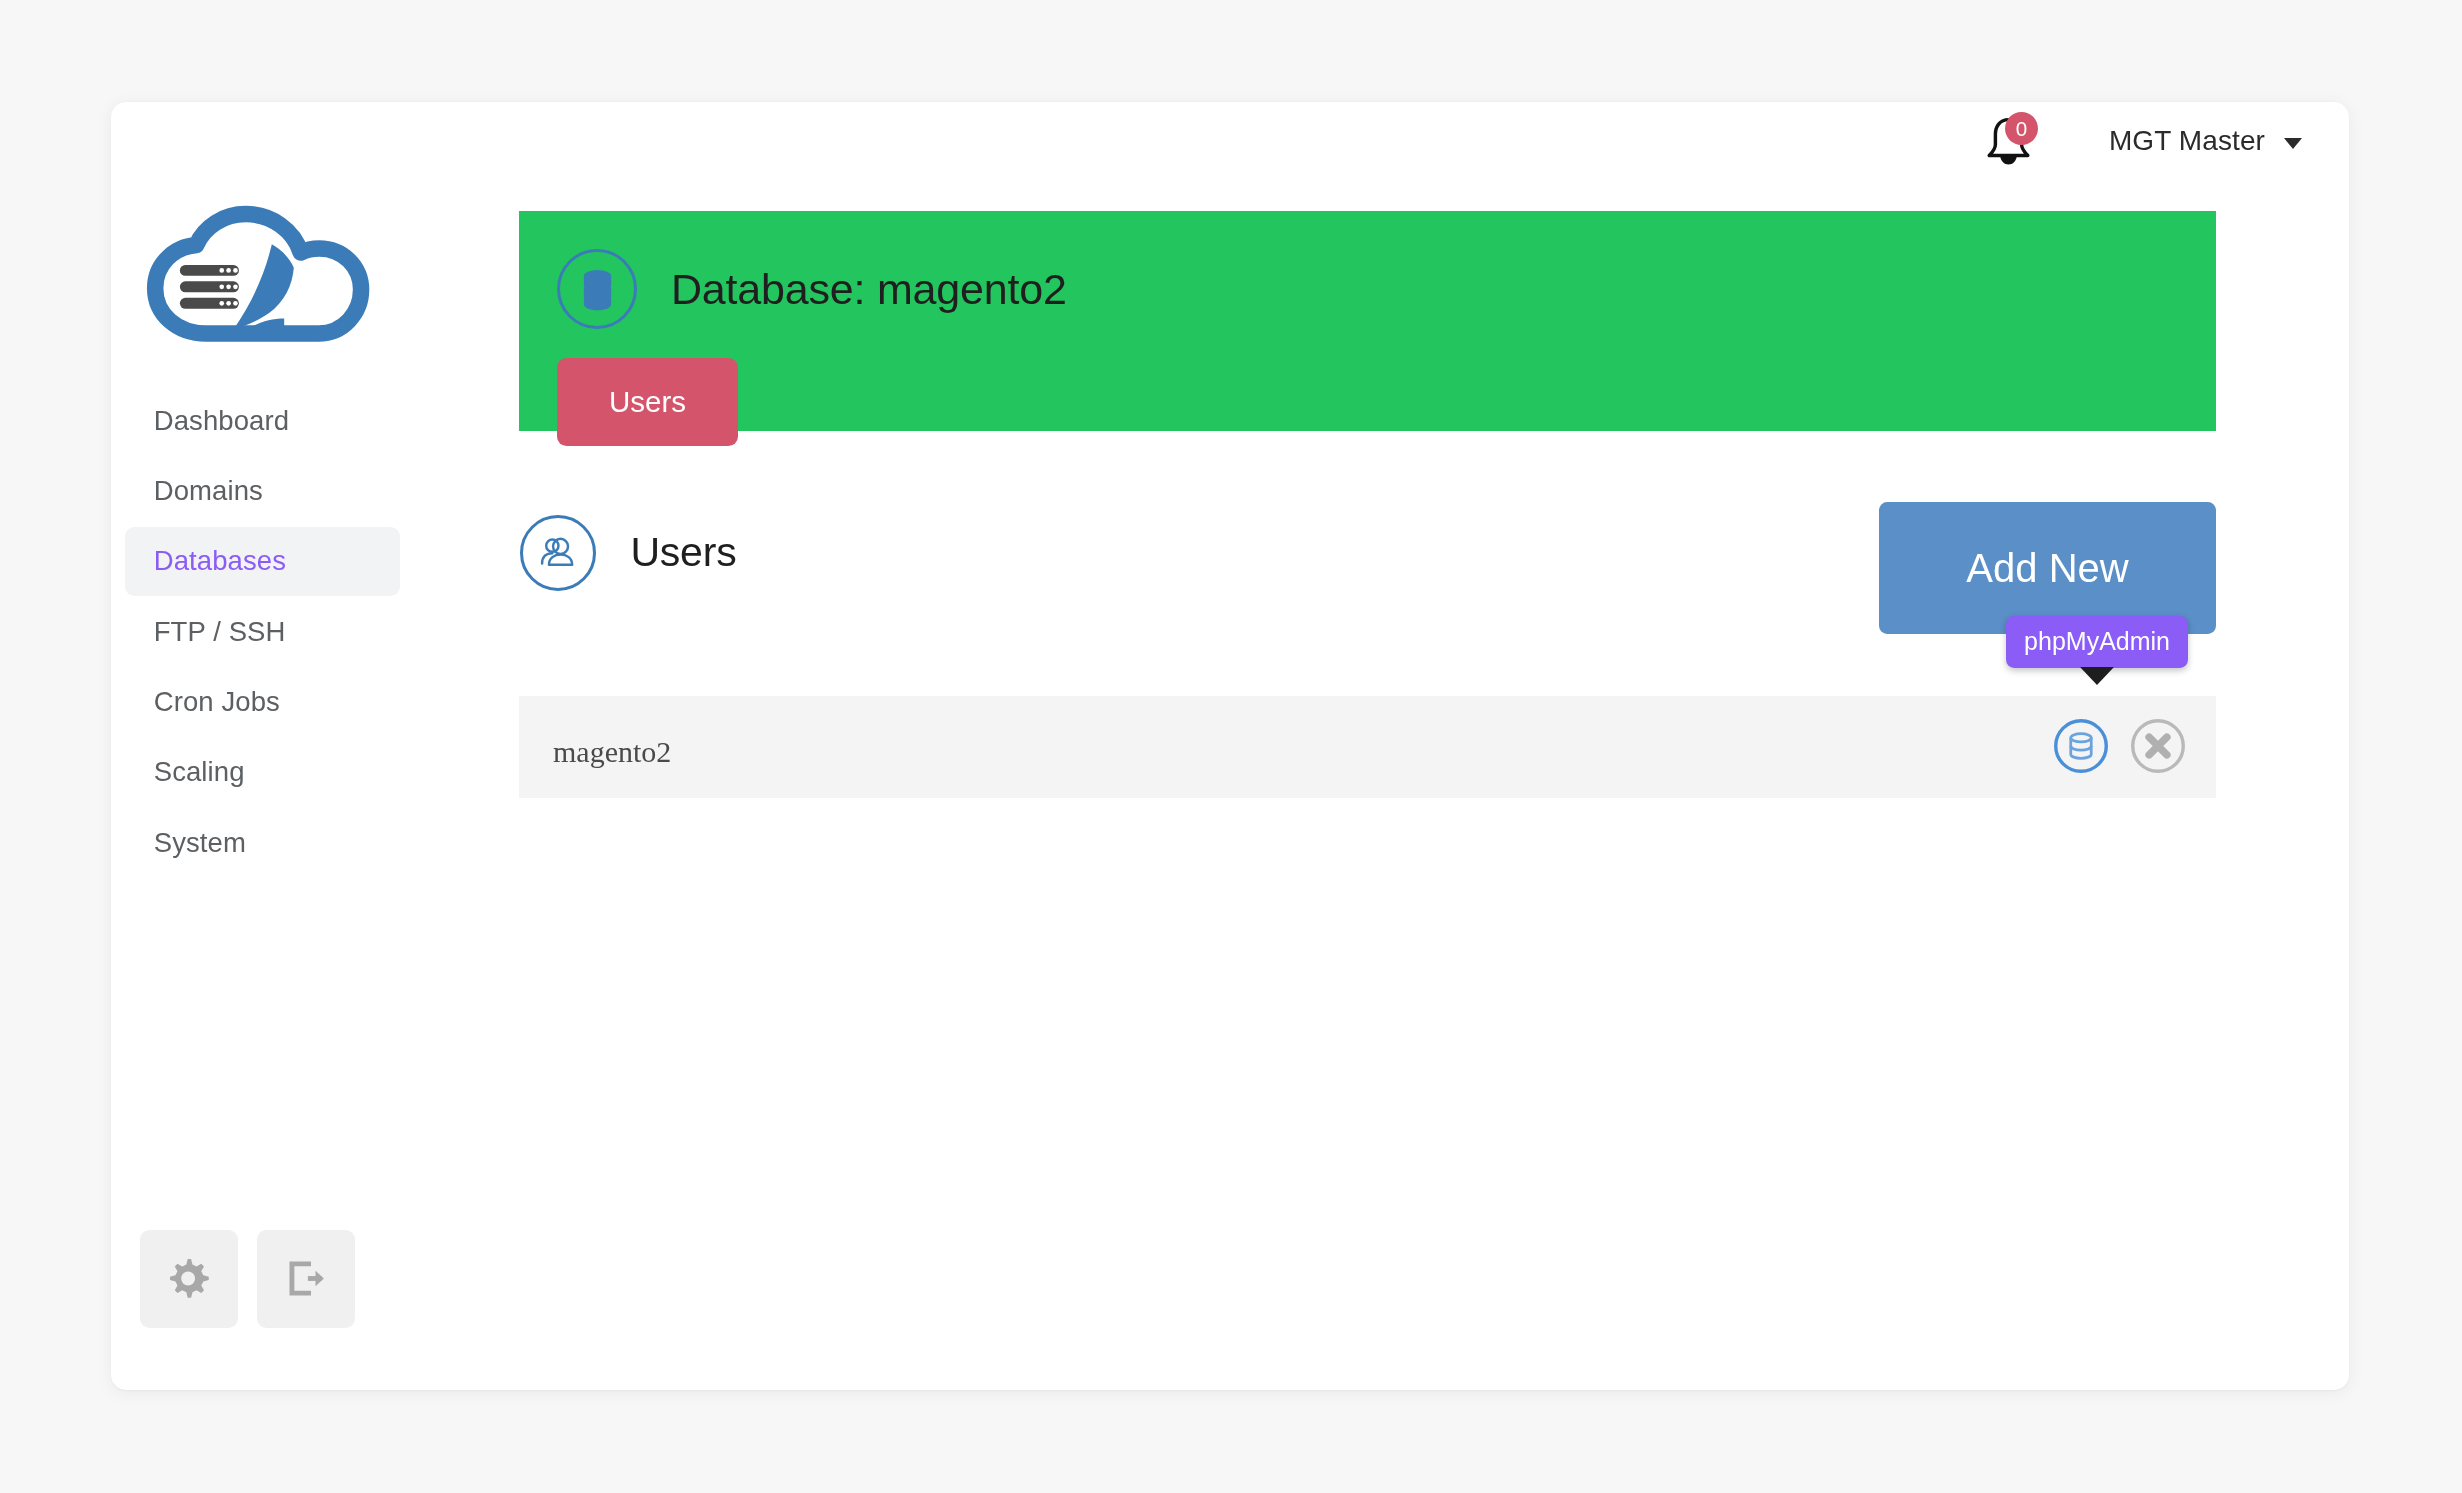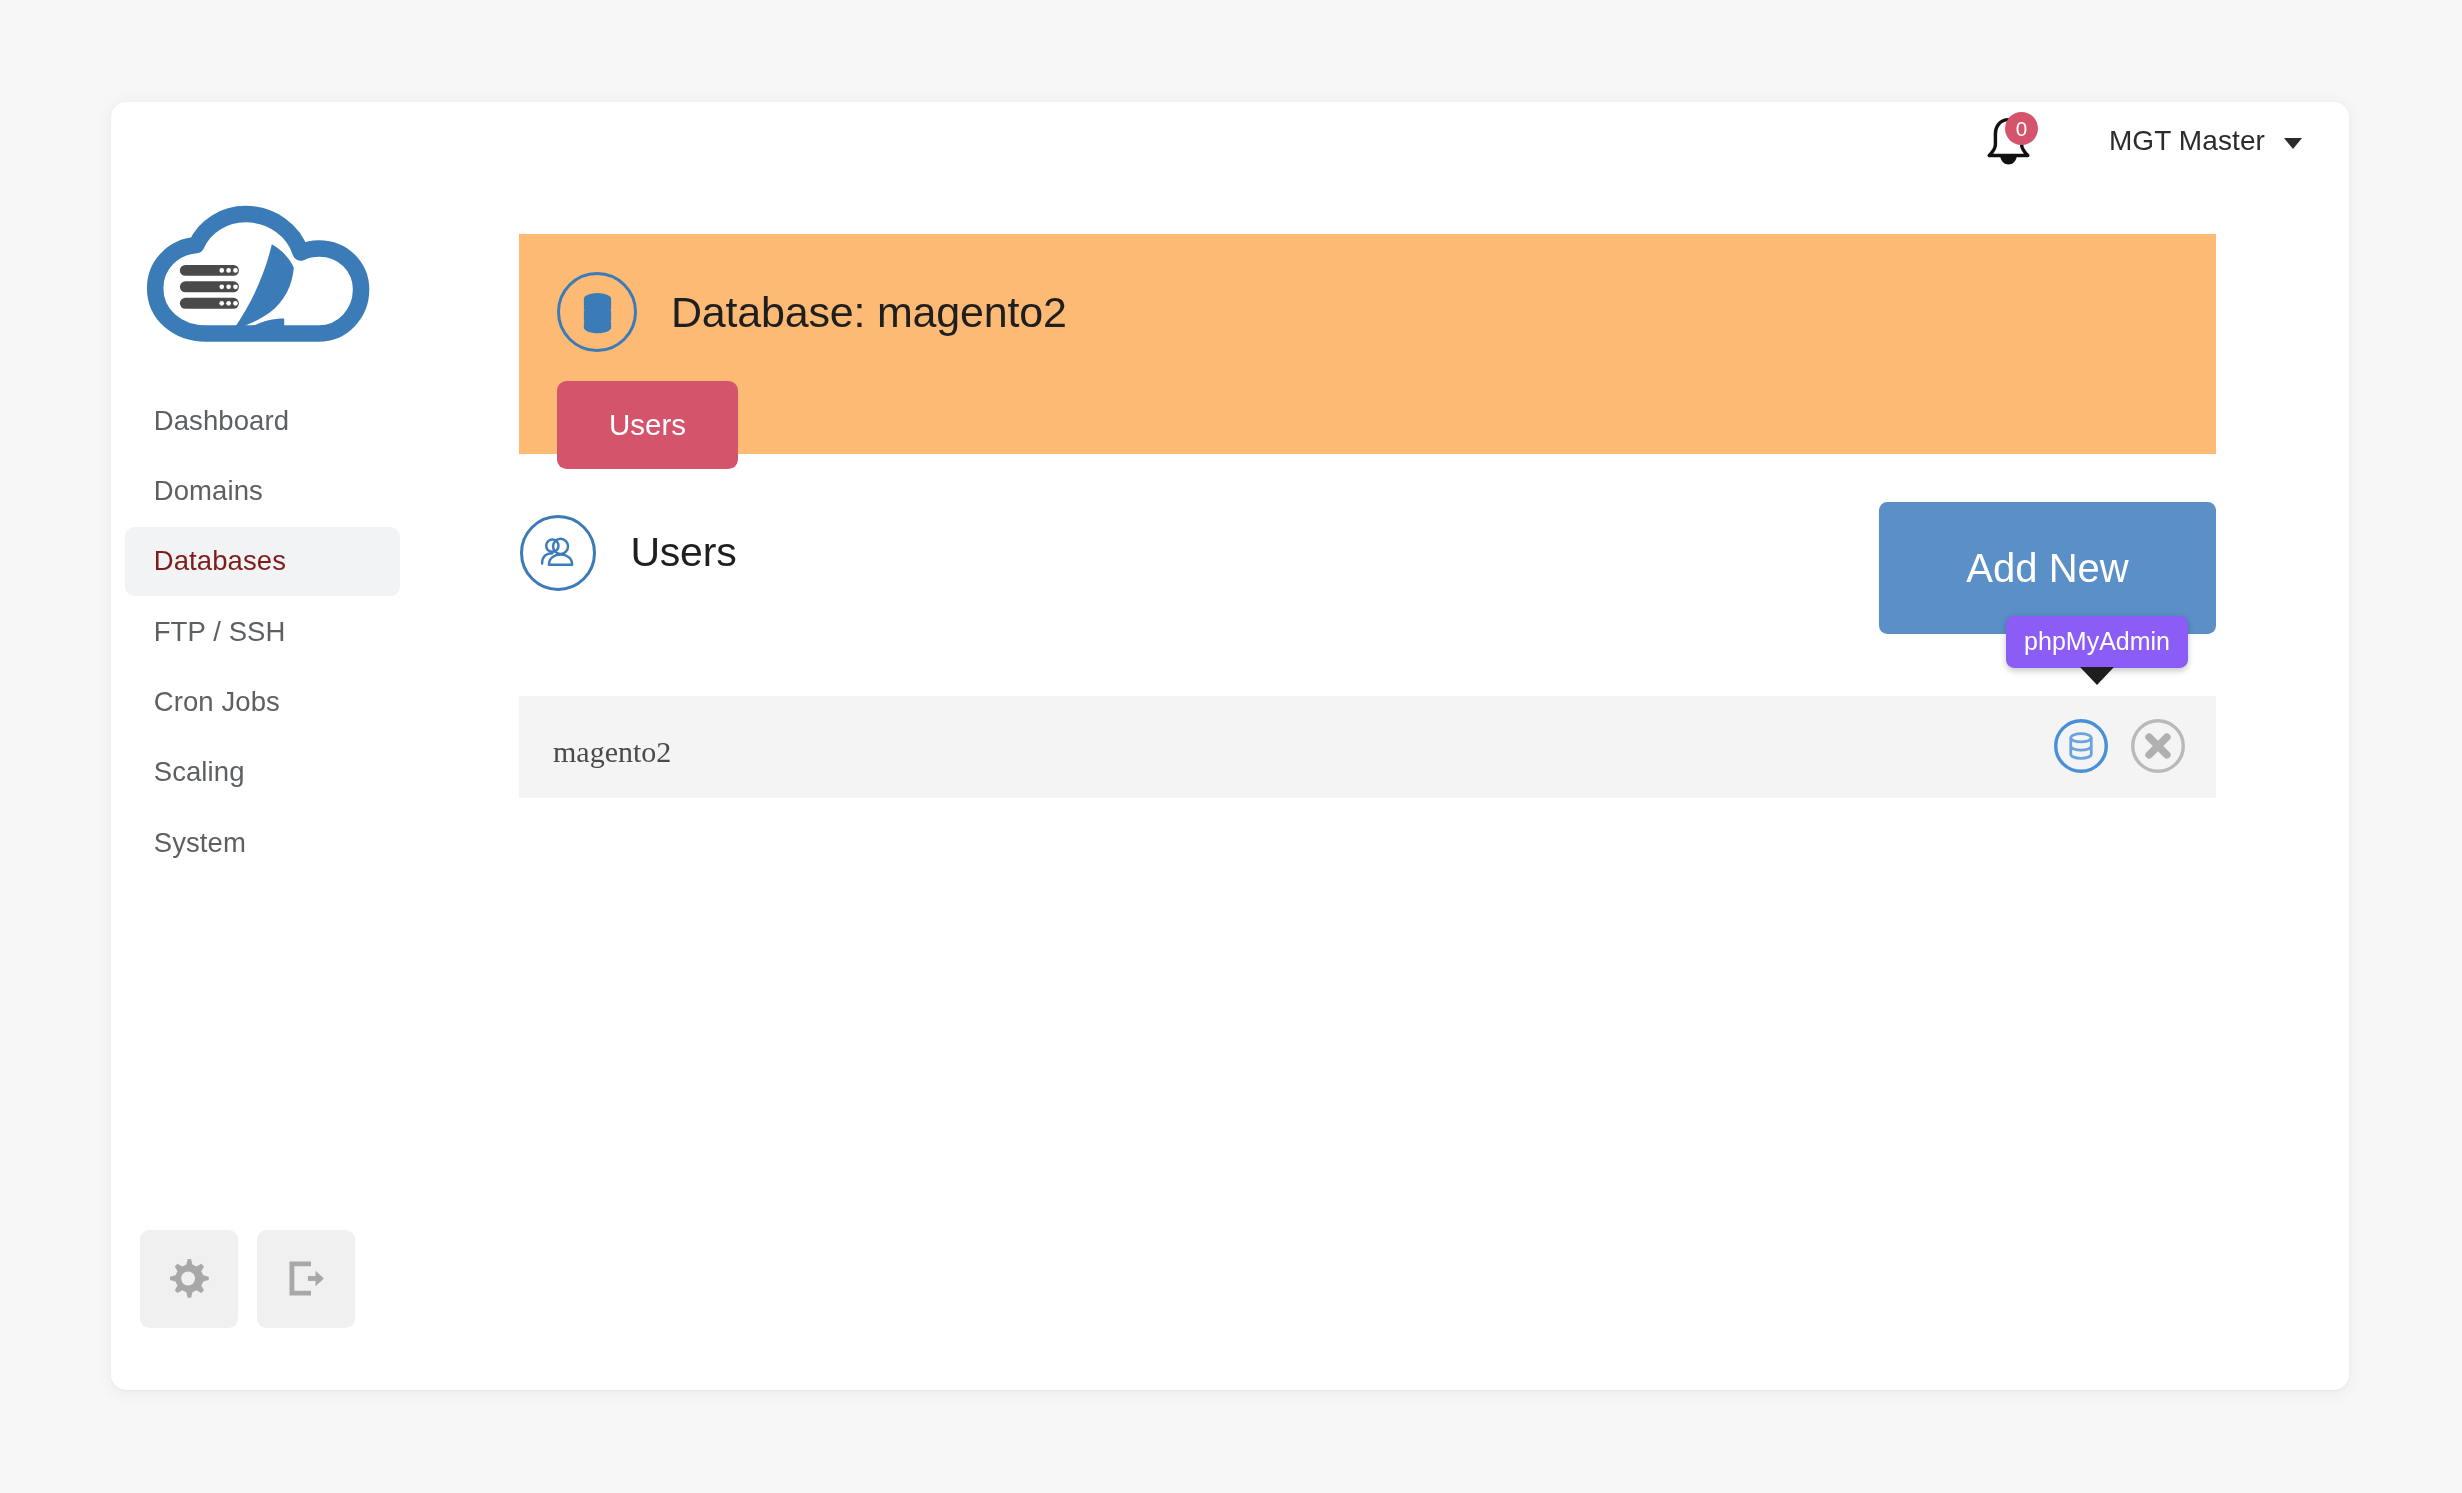--- a/index.html
+++ b/index.html
@@ -129,21 +129,21 @@
   .nav-item span {
     font-size: 27.5px;
     color: #5d6063;
     font-family: "Liberation Sans", sans-serif;
     letter-spacing: 0.1px;
   }
   .nav-item.active {
     background: #f2f3f4;
   }
   .nav-item.active span {
-    color: #7f1d1d;
+    color: #8b5cf6;
   }
 
   .sidebar-footer {
     position: absolute;
     left: 29px;
     bottom: 62px;
     display: flex;
     gap: 19px;
   }
   .sq-btn {
@@ -162,24 +162,24 @@
     position: absolute;
     left: 302px;
     top: 76px;
     right: 0;
     bottom: 0;
   }
 
   .db-panel {
     position: absolute;
     left: 106px;
-    top: 56px;
+    top: 33px;
     width: 1697px;
     height: 220px;
-    background: #fdba74;
+    background: #22c55e;
     padding: 38px 0 0 38px;
   }
 
   .db-head {
     display: flex;
     align-items: center;
     gap: 34px;
   }
   .db-circle {
     width: 80px;

